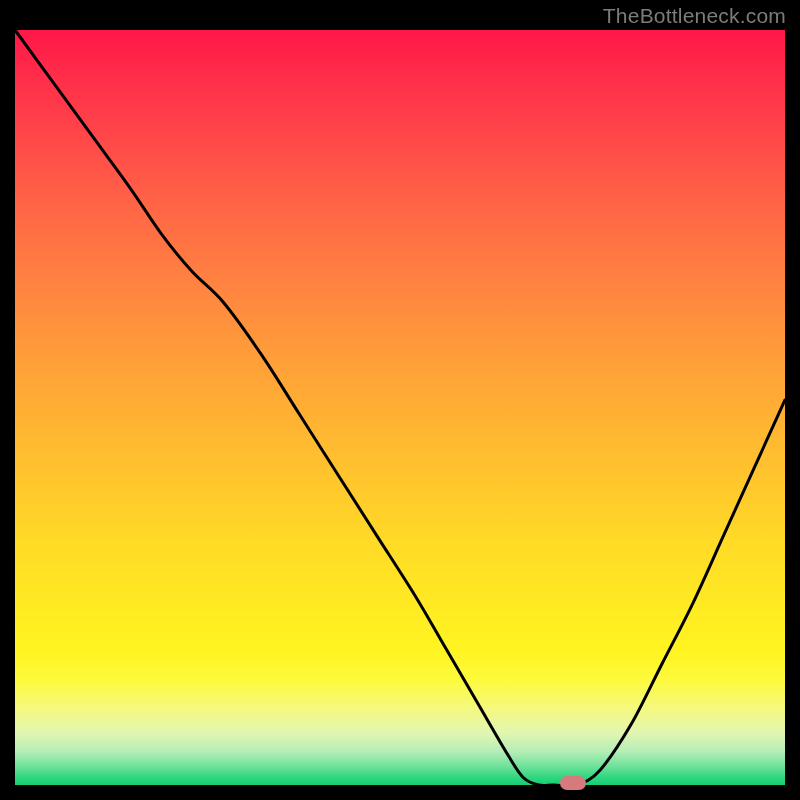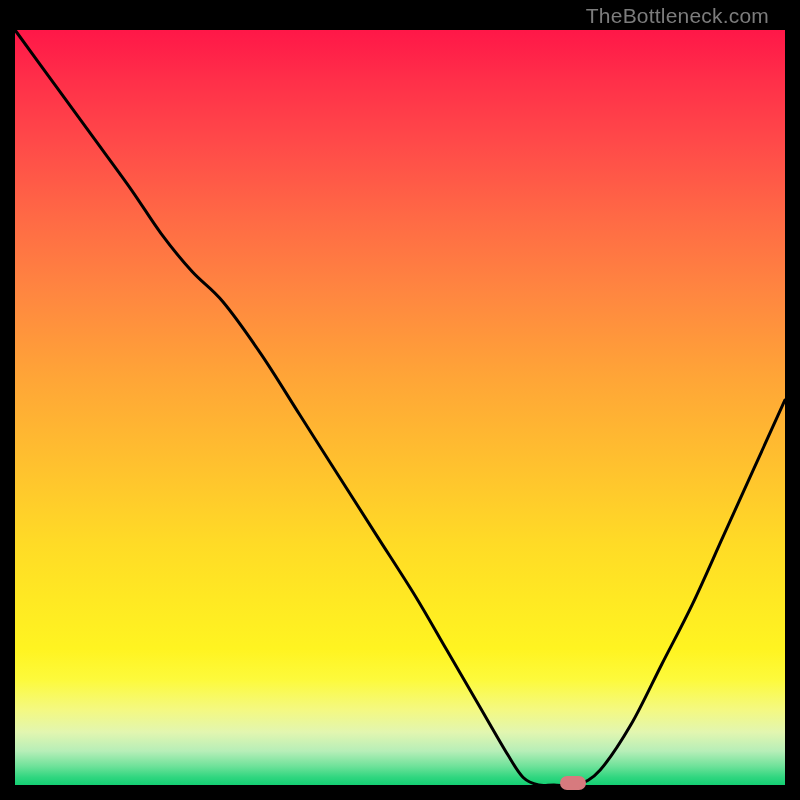--- a/index.html
+++ b/index.html
@@ -13,21 +13,21 @@
   }
   .frame {
     position: relative;
     width: 800px;
     height: 800px;
     background: #000000;
   }
   .watermark {
     position: absolute;
     top: 4px;
-    right: 31px;
+    right: 14px;
     color: #7c7c7c;
     font-size: 21px;
     font-weight: 500;
     letter-spacing: 0.2px;
     user-select: none;
   }
   .plot-area {
     position: absolute;
     left: 15px;
     top: 30px;

